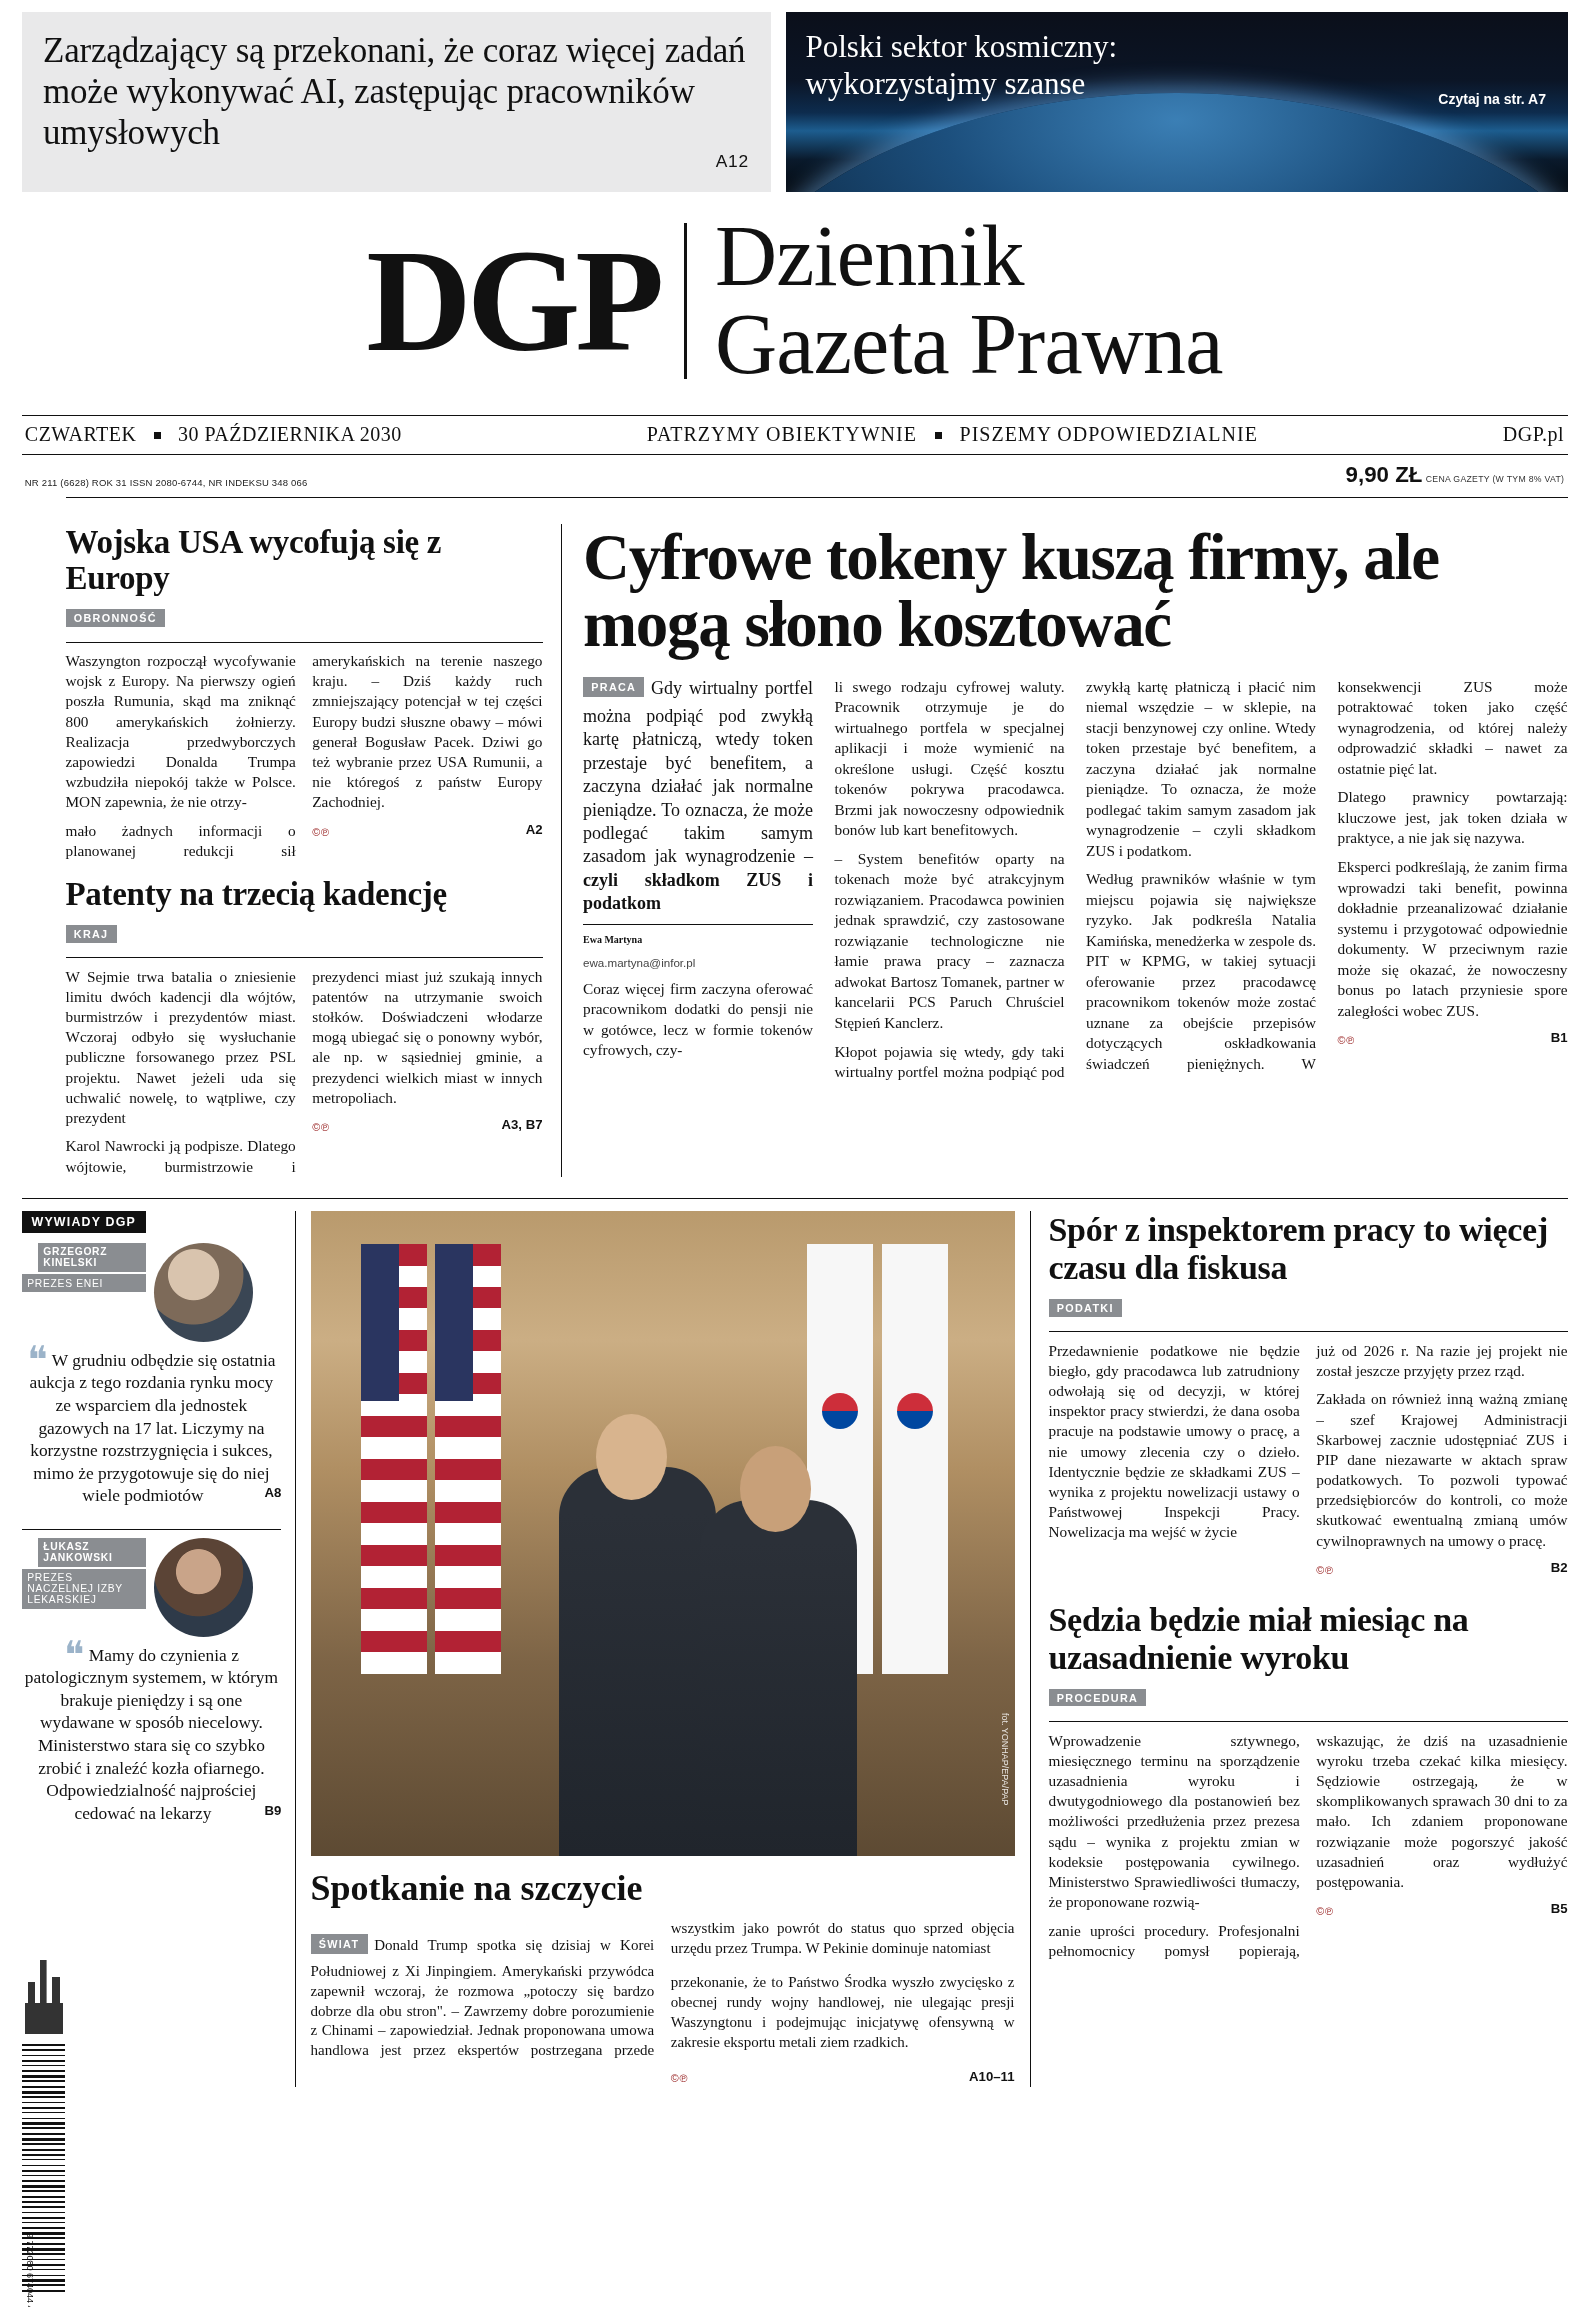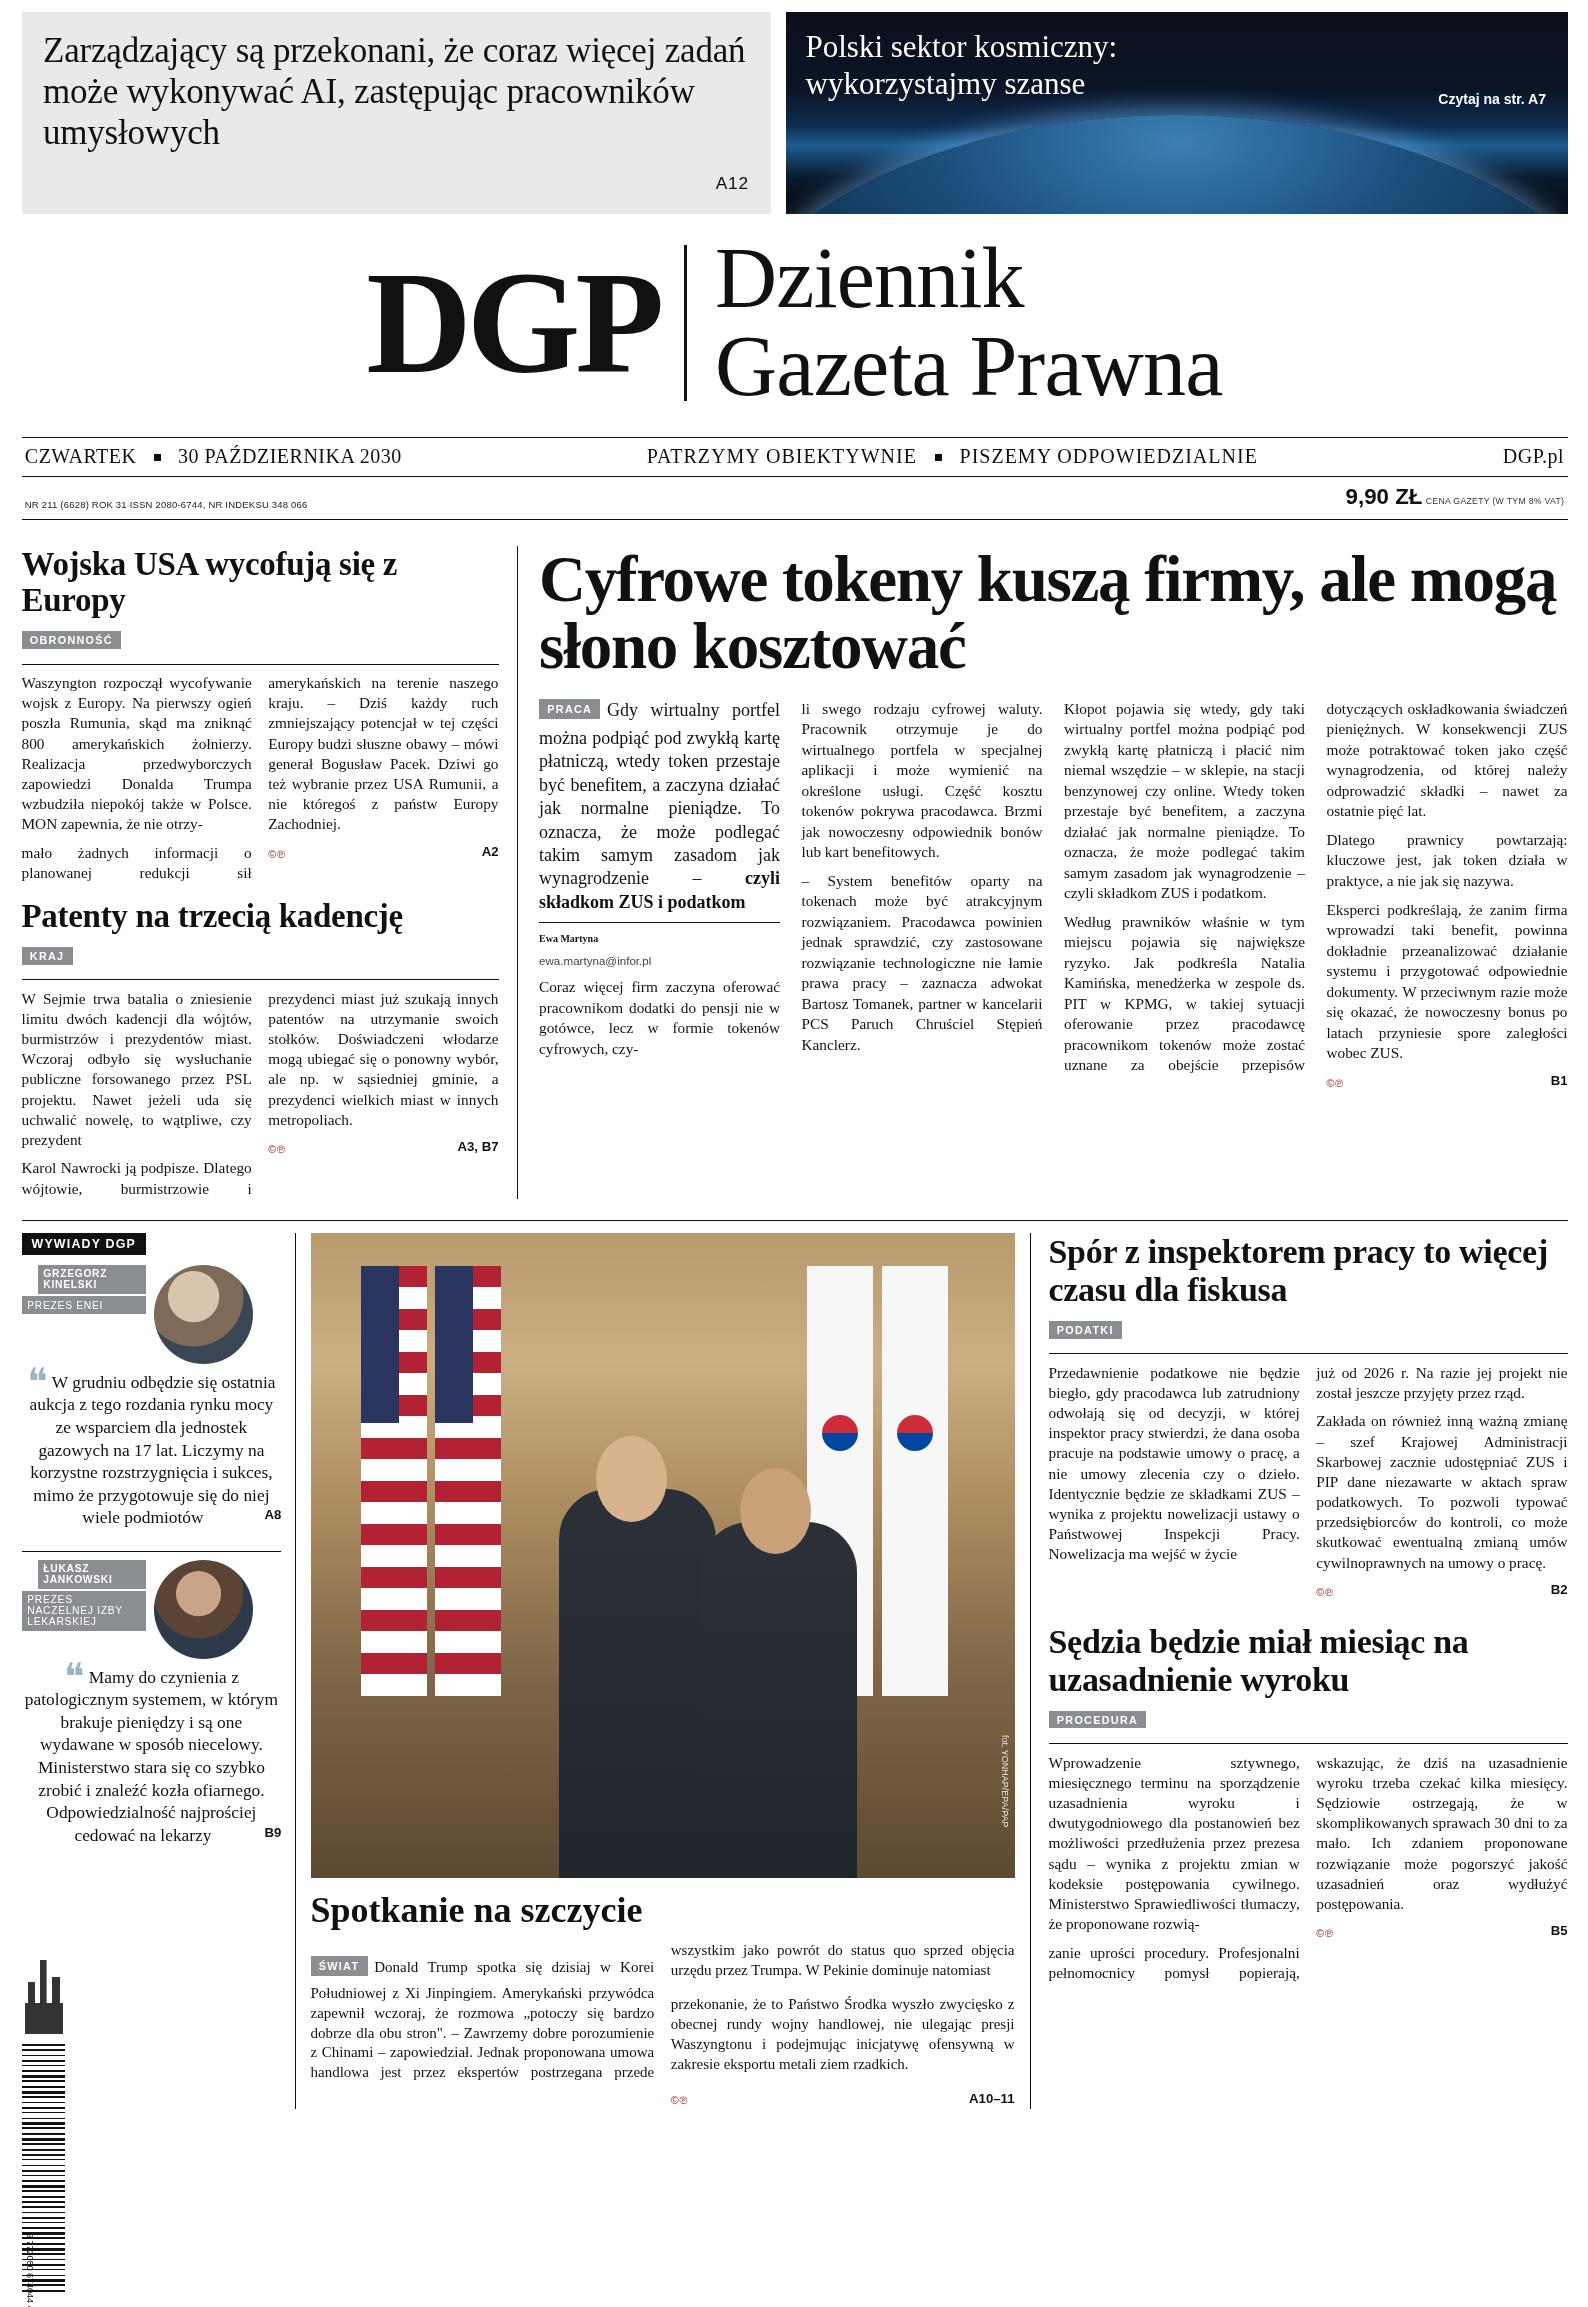--- a/index.html
+++ b/index.html
@@ -15,21 +15,21 @@
     min-height: 2307px;
     padding: 11.6px 21.5px 16.5px 21.5px;
     position: relative;
   }
 
   
   .top-strip {
     display: flex;
     gap: 15px;
     align-items: stretch;
-    height: 202px;
+    height: 180px;
   }
   .teaser-left {
     flex: 0 0 749px;
     background: #e9e9ea;
     padding: 18px 21.5px 8.3px 21.5px;
     position: relative;
   }
   .teaser-left .t-text {
     font-family: "Liberation Serif", serif;
     font-size: 35px;
@@ -148,20 +148,21 @@
     letter-spacing: 0.3px;
     color: #333;
   }
 
   
   .main {
     display: flex;
     gap: 0;
     border-top: 1.7px solid #111;
     padding-top: 26px;
+    margin-left: 44px;
   }
   .col-left {
     flex: 0 0 496px;
     padding-right: 18px;
     border-right: 0.8px solid #111;
   }
   .col-right {
     flex: 1 1 auto;
     padding-left: 21.5px;
   }

